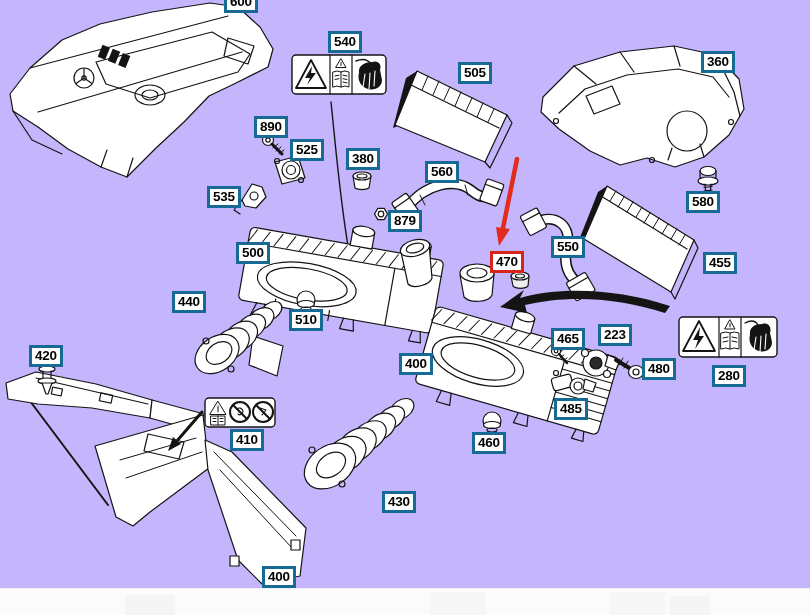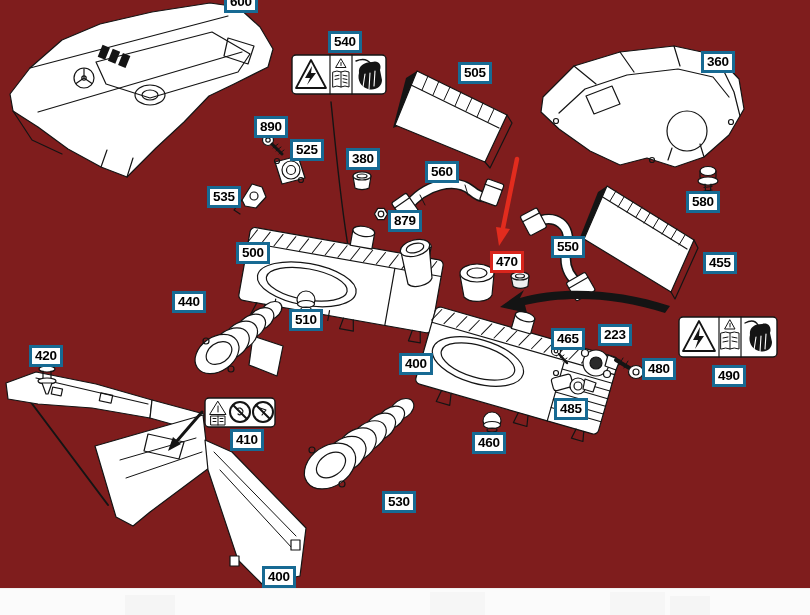--- a/index.html
+++ b/index.html
@@ -1,16 +1,16 @@
 <!DOCTYPE html>
 <html><head>
 <meta charset="utf-8">
 <style>
   html,body{margin:0;padding:0;background:#fff;}
-  .stage{position:relative;width:810px;height:615px;background:#7f1d1d;overflow:hidden;
+  .stage{position:relative;width:810px;height:615px;background:#c4b5fd;overflow:hidden;
          font-family:"Liberation Sans",sans-serif;}
   .stage svg{position:absolute;left:0;top:0;}
   .plabel{position:absolute;background:#fff;border:3px solid #176a93;color:#000;
           font:bold 13.5px/14px "Liberation Sans",sans-serif;padding:1px 3px;
           letter-spacing:-0.3px;white-space:nowrap;z-index:5;}
   .plabel.red{border-color:#d8251c;}
 </style>
 </head>
 <body>
 
@@ -362,20 +362,20 @@
 <div class="plabel" style="left:236px;top:242px">500</div>
 <div class="plabel red" style="left:490px;top:251px">470</div>
 <div class="plabel" style="left:703px;top:252px">455</div>
 <div class="plabel" style="left:172px;top:291px">440</div>
 <div class="plabel" style="left:289px;top:309px">510</div>
 <div class="plabel" style="left:598px;top:324px">223</div>
 <div class="plabel" style="left:551px;top:328px">465</div>
 <div class="plabel" style="left:29px;top:345px">420</div>
 <div class="plabel" style="left:399px;top:353px">400</div>
 <div class="plabel" style="left:642px;top:358px">480</div>
-<div class="plabel" style="left:712px;top:365px">490</div>
+<div class="plabel" style="left:712px;top:365px">280</div>
 <div class="plabel" style="left:554px;top:398px">485</div>
 <div class="plabel" style="left:230px;top:429px">410</div>
 <div class="plabel" style="left:472px;top:432px">460</div>
-<div class="plabel" style="left:382px;top:491px">530</div>
+<div class="plabel" style="left:382px;top:491px">430</div>
 <div class="plabel" style="left:262px;top:566px">400</div>
 
 </div>
 
 </body></html>

